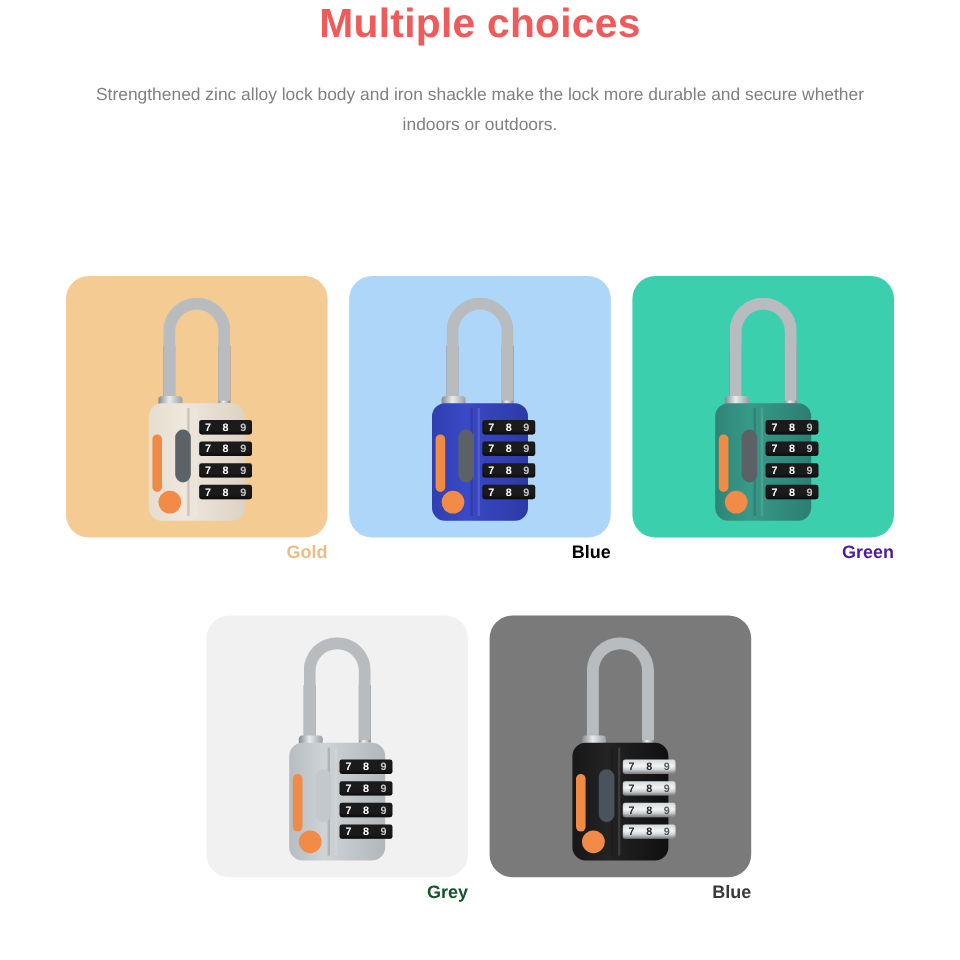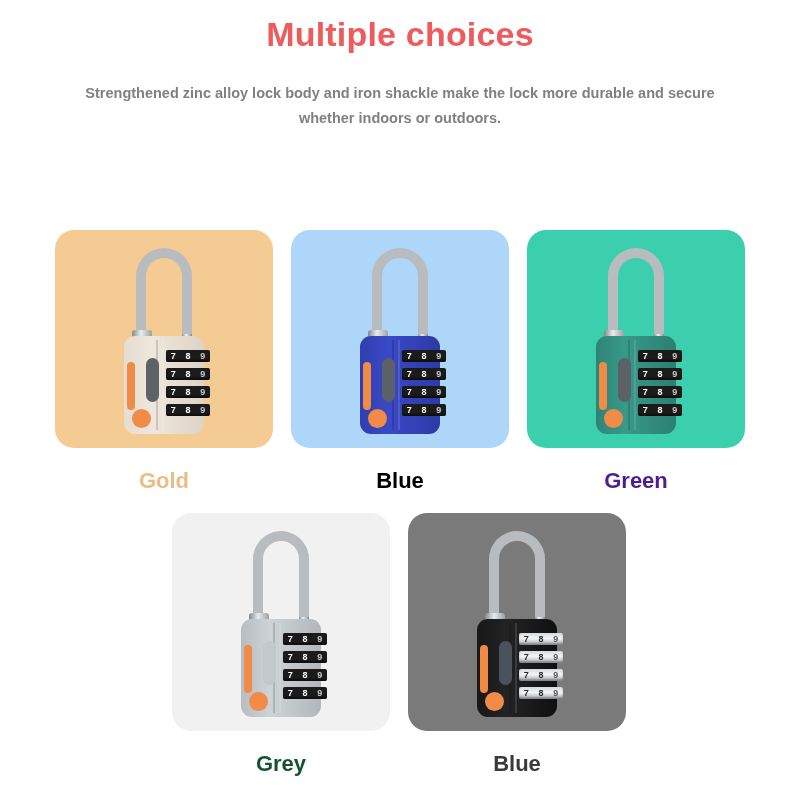--- a/index.html
+++ b/index.html
@@ -8,37 +8,37 @@
   body {
     width: 800px;
     height: 800px;
     background: #ffffff;
     font-family: "Liberation Sans", sans-serif;
     overflow: hidden;
     position: relative;
   }
 
   
-  .page-header { width: 100%; padding-top: 14px; text-align: center; }
+  .page-header { width: 100%; text-align: center; }
 
   .page-title {
     font-size: 34px;
     font-weight: 700;
     color: #ef5b5b;
     letter-spacing: .2px;
     line-height: 1.2;
   }
 
   .page-subtitle {
     margin: 26px auto 0;
     width: 652px;
     font-size: 14.5px;
     line-height: 1.72;
     color: #808080;
-    font-weight: 700;
+    font-weight: 400;
   }
 
   
   .swatch-grid { position: absolute; left: 0; top: 0; width: 800px; }
 
   .swatch-row {
     display: flex;
     justify-content: center;
     gap: 18px;
   }
@@ -49,23 +49,23 @@
 
   .swatch-card {
     width: 218px;
     height: 218px;
     border-radius: 19px;
     position: relative;
     overflow: hidden;
   }
 
   .swatch-label {
-    margin-top: 20px;
-    text-align: center;
-    font-size: 22px;
+    margin-top: 4px;
+    text-align: right;
+    font-size: 15px;
     font-weight: 600;
     line-height: 1.2;
   }
   .swatch-label.bold { font-weight: 700; }
 
   
   .padlock {
     position: absolute;
     left: 50%;
     top: 18px;

